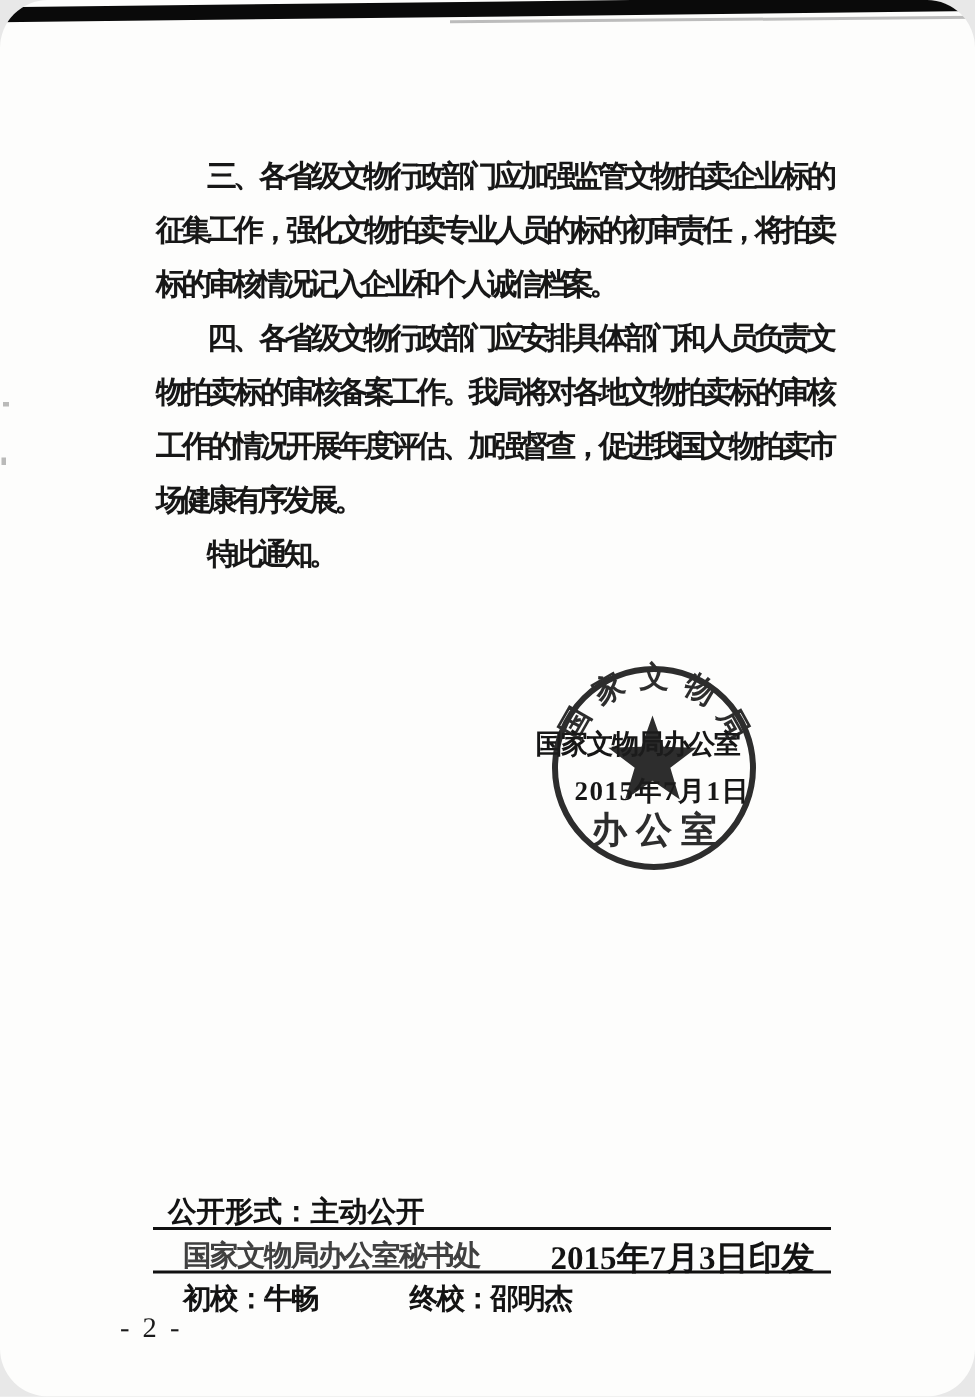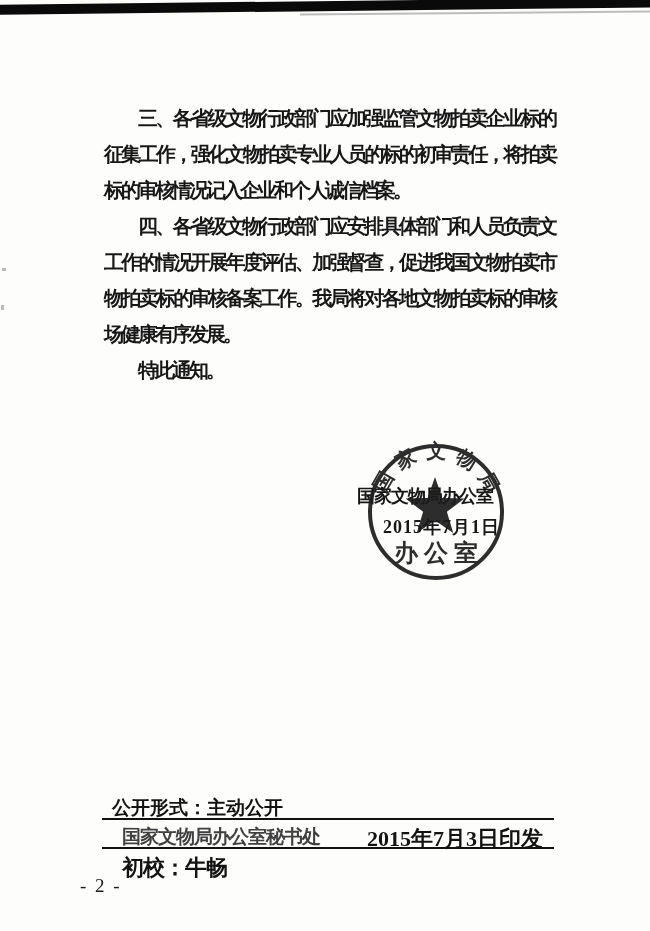--- a/index.html
+++ b/index.html
@@ -7,20 +7,21 @@
   body { font-family: "Liberation Serif", "DejaVu Serif", serif; }
 
   .page {
     position: relative;
     width: 650px;
     height: 931px;
     margin: 0 auto;
     background: #fdfdfc;
     overflow: hidden;
     color: #141414;
+    border-radius: 32px;
   }
 
   
   .scan-band {
     position: absolute;
     left: -12px; top: 1px;
     width: 690px; height: 10px;
     background: #0a0a0a;
     transform: rotate(-0.65deg);
     border-radius: 1px;
@@ -107,21 +108,21 @@
     left: 102px; top: 824px;
     width: 441px;
     text-align: right;
     font-size: 22px;
     font-weight: 600;
     color: #131313;
   }
   .footer-proof-first {
     position: absolute;
     left: 122px; top: 853px;
-    font-size: 22px;
+    font-size: 19px;
     font-weight: 600;
     letter-spacing: -1px;
     color: #131313;
   }
   .footer-proof-final {
     position: absolute;
     left: 273px; top: 853px;
     font-size: 19px;
     font-weight: 600;
     letter-spacing: -1px;
@@ -146,22 +147,22 @@
   <div class="scan-speck" style="left:1px; top:305px; width:3px; height:5px;"></div>
 
   <div class="doc-body">
     <div class="para">
       <div class="line j indent">三、各省级文物行政部门应加强监管文物拍卖企业标的</div>
       <div class="line j">征集工作，强化文物拍卖专业人员的标的初审责任，将拍卖</div>
       <div class="line">标的审核情况记入企业和个人诚信档案。</div>
     </div>
     <div class="para">
       <div class="line j indent">四、各省级文物行政部门应安排具体部门和人员负责文</div>
+      <div class="line j">物拍卖标的审核备案工作。我局将对各地文物拍卖标的审核</div>
       <div class="line j">工作的情况开展年度评估、加强督查，促进我国文物拍卖市</div>
-      <div class="line j">物拍卖标的审核备案工作。我局将对各地文物拍卖标的审核</div>
       <div class="line">场健康有序发展。</div>
     </div>
     <div class="para">
       <div class="line indent">特此通知。</div>
     </div>
   </div>
 
   <div class="sig-org">国家文物局办公室</div>
   <div class="sig-date">2015年7月1日</div>
 
@@ -178,16 +179,17 @@
     </text>
     <text x="99" y="146" text-anchor="middle" font-size="24" font-weight="bold" letter-spacing="6" fill="#1c1c1c" font-family="'Liberation Serif','DejaVu Serif',serif">办公室</text>
   </svg>
 
   <div class="footer-disclosure">公开形式：主动公开</div>
   <div class="rule rule-1"></div>
   <div class="footer-issuer">国家文物局办公室秘书处</div>
   <div class="footer-printdate-wrap">2015年7月3日印发</div>
   <div class="rule rule-2"></div>
   <div class="footer-proof-first">初校：牛畅</div>
+  <div class="footer-proof-final">终校：邵明杰</div>
 
   <div class="page-number">- 2 -</div>
 
 </div>
 
 </body></html>

